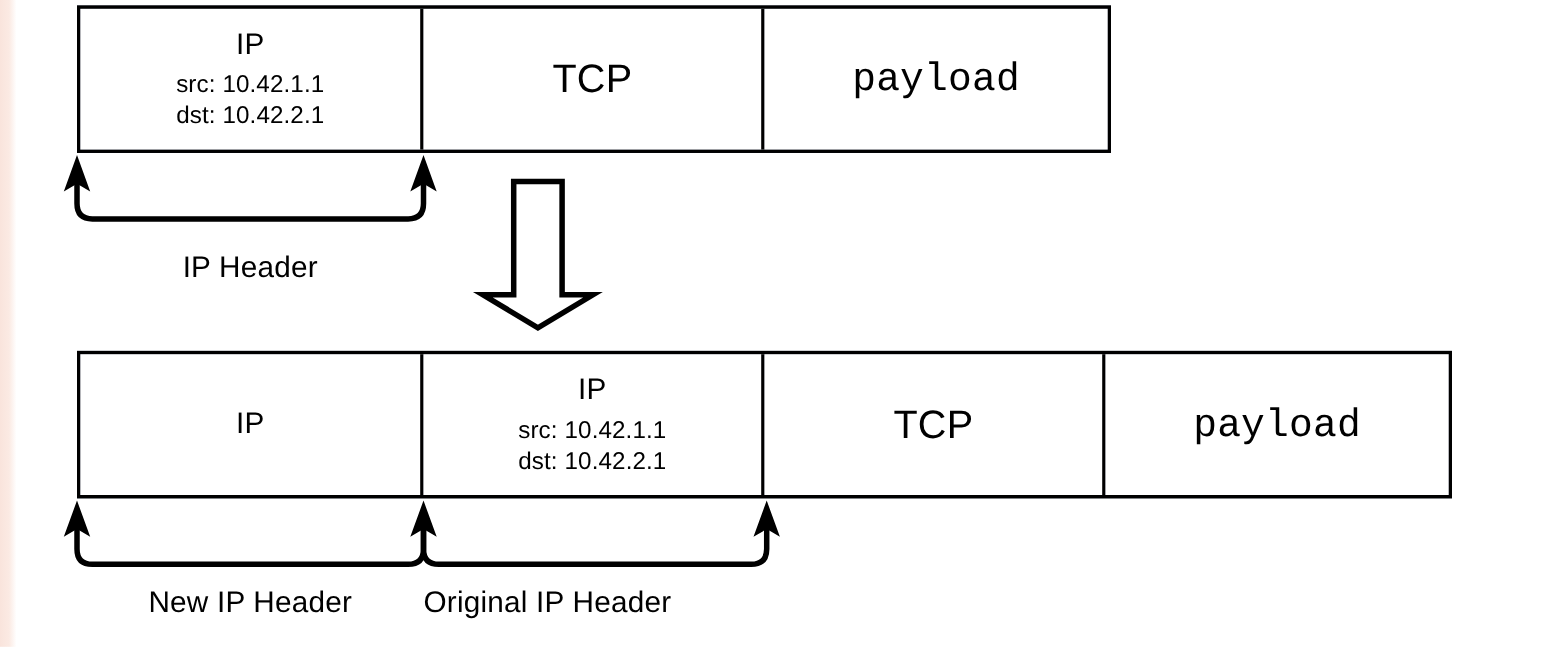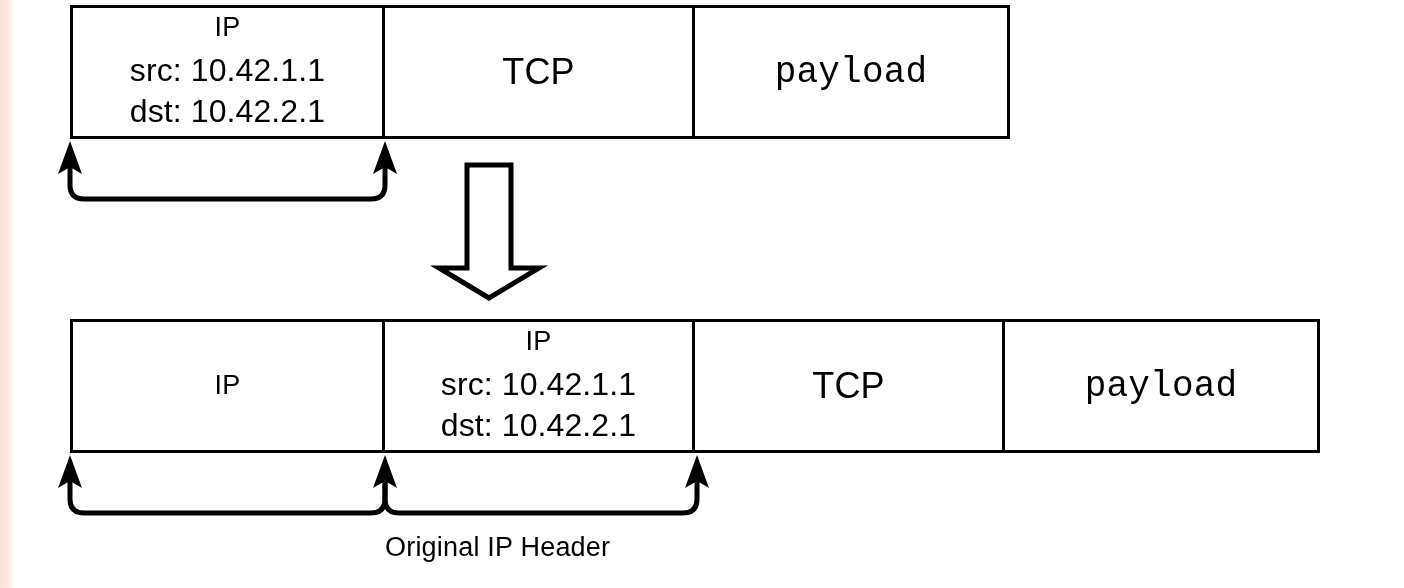--- a/index.html
+++ b/index.html
@@ -77,21 +77,21 @@
   .bottom .f-ip-orig { width: 310px; }
   .bottom .f-tcp     { width: 310px; }
   .bottom .f-payload { width: 312px; }
 
   .field .proto {
     font-size: 27px;
     line-height: 1.18;
     letter-spacing: 0.2px;
   }
   .field .addr {
-    font-size: 32px;
+    font-size: 22px;
     line-height: 1.28;
     white-space: nowrap;
     letter-spacing: 0.1px;
   }
   .field .single {
     font-size: 36px;
     letter-spacing: 0.2px;
   }
   .addr-block {
     margin-top: 6px;
@@ -188,17 +188,19 @@
       <polygon points="385,455 373,488 385,481 397,488" fill="#000000"></polygon>
     </g>
 
     <g>
       <path d="M 385 474 L 385 499 Q 385 513 399 513 L 683 513 Q 697 513 697 499 L 697 474" fill="none" stroke="#000000" stroke-width="5" stroke-linecap="butt"></path>
       <polygon points="697,455 685,488 697,481 709,488" fill="#000000"></polygon>
     </g>
 
   </svg>
 
-
+  <div class="brace-label lbl-ip-header">IP Header</div>
+
+  <div class="brace-label lbl-new-ip-header">New IP Header</div>
 
   <div class="brace-label lbl-orig-ip-header">Original IP Header</div>
 
 </div>
 
 </body></html>

